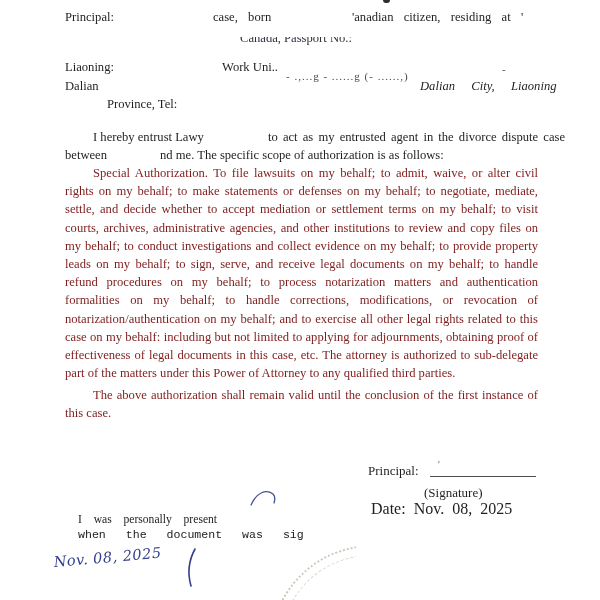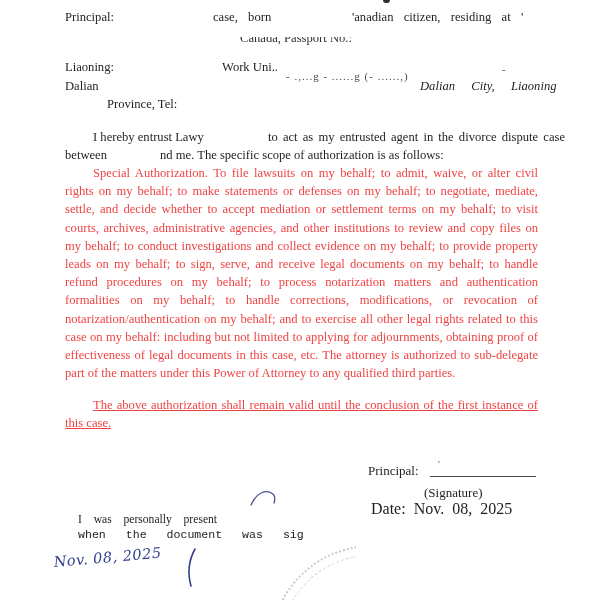--- a/index.html
+++ b/index.html
@@ -5,21 +5,21 @@
   html,body{margin:0;padding:0;background:#ffffff;}
   .page{
     position:relative;width:600px;height:600px;background:#ffffff;
     overflow:hidden;font-family:"Liberation Serif", serif;color:#1f1f1f;
   }
   .t{position:absolute;font-size:12.6px;line-height:18px;white-space:pre;}
   .ws2{word-spacing:2px;}
   .ws5{word-spacing:5px;}
   .just{
     position:absolute;left:65px;width:473px;text-align:justify;
-    font-size:12.6px;line-height:18.2px;color:#ef4444;
+    font-size:12.6px;line-height:18.2px;color:#7f1d1d;
   }
   .indent{text-indent:28px;}
   
   .half-erased{position:relative;display:inline-block;color:#30303c;}
   .half-erased::after{
     content:"";position:absolute;left:-3px;right:-3px;top:-3px;height:60%;
     background:#ffffff;
   }
   .frag{color:#4a4a58;font-size:11px;letter-spacing:1px;}
   .sig-underline{position:absolute;height:1px;background:#4c4c4c;}
@@ -61,21 +61,21 @@
   <span class="t" style="left:107px;top:95px;">Province, Tel:</span>
 
   
   <span class="t" style="left:93px;top:128px;">I hereby entrust Lawy</span>
   <span class="t ws2" style="left:268px;top:128px;">to act as my entrusted agent in the divorce dispute case</span>
   <span class="t" style="left:65px;top:146px;">between</span>
   <span class="t" style="left:160px;top:146px;">nd me. The specific scope of authorization is as follows:</span>
 
   <div class="just indent" style="top:164px;">Special Authorization. To file lawsuits on my behalf; to admit, waive, or alter civil rights on my behalf; to make statements or defenses on my behalf; to negotiate, mediate, settle, and decide whether to accept mediation or settlement terms on my behalf; to visit courts, archives, administrative agencies, and other institutions to review and copy files on my behalf; to conduct investigations and collect evidence on my behalf; to provide property leads on my behalf; to sign, serve, and receive legal documents on my behalf; to handle refund procedures on my behalf; to process notarization matters and authentication formalities on my behalf; to handle corrections, modifications, or revocation of notarization/authentication on my behalf; and to exercise all other legal rights related to this case on my behalf: including but not limited to applying for adjournments, obtaining proof of effectiveness of legal documents in this case, etc. The attorney is authorized to sub-delegate part of the matters under this Power of Attorney to any qualified third parties.</div>
 
-  <div class="just indent" style="top:396px;text-decoration:underline;">The above authorization shall remain valid until the conclusion of the first instance of this case.</div>
+  <div class="just indent" style="top:386px;">The above authorization shall remain valid until the conclusion of the first instance of this case.</div>
 
   
   <span class="t" style="left:368px;top:462px;font-size:13px;">Principal:</span>
   <span class="t" style="left:438px;top:456px;font-size:10px;color:#555;">'</span>
   <div class="sig-underline" style="left:430px;top:476px;width:106px;"></div>
   <span class="t" style="left:424px;top:484px;font-size:13px;">(Signature)</span>
   <span class="t" style="left:371px;top:500px;font-size:16px;">Date:  Nov.  08,  2025</span>
 
   
   <span class="attest" style="left:78px;top:512px;">I  was  personally  present</span>

